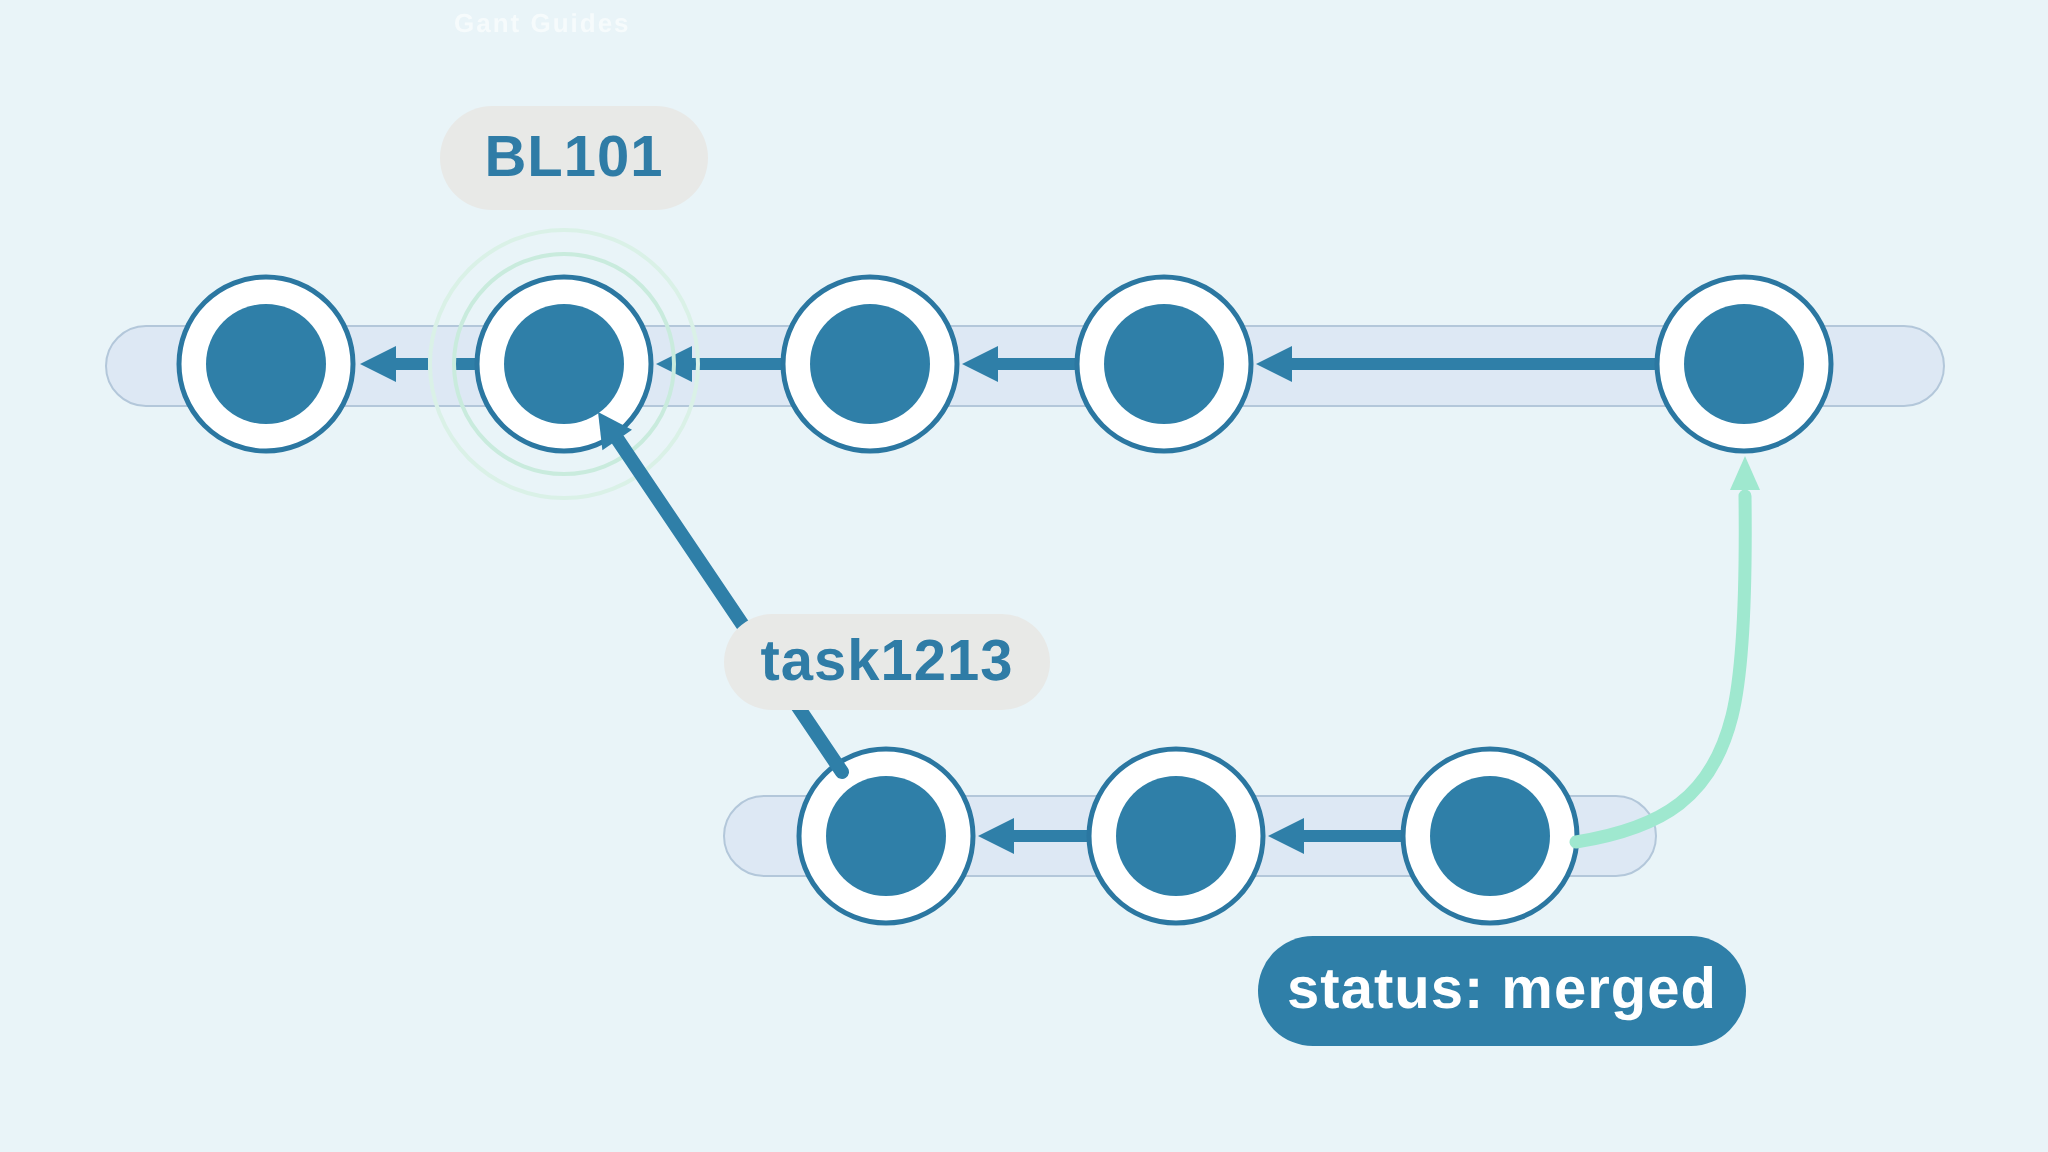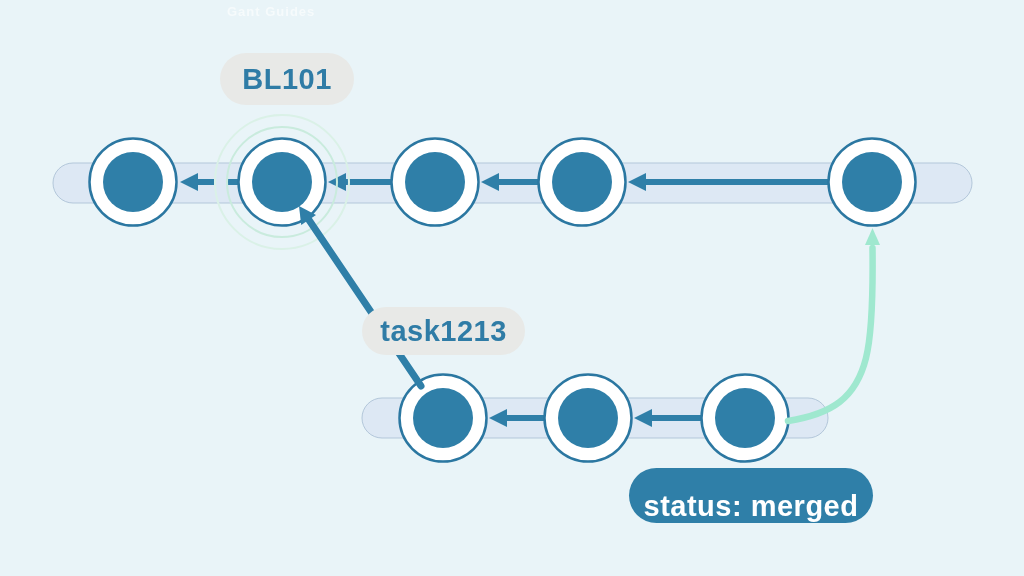--- a/index.html
+++ b/index.html
@@ -18,21 +18,21 @@
     position:absolute;display:flex;align-items:center;justify-content:center;
     background:#e8e9e7;border-radius:28px;
     color:#2f7ca6;font-weight:bold;font-size:29px;letter-spacing:0.5px;
     white-space:nowrap;
   }
   .pill-main{left:70px;top:78px;width:130px;height:54px;}
   .pill-bl101{left:220px;top:53px;width:134px;height:52px;text-align:center;}
   .pill-task{left:362px;top:307px;width:163px;height:48px;}
   .badge{
     position:absolute;left:629px;top:468px;width:244px;height:55px;
-    display:flex;align-items:flex-end;justify-content:center;
+    display:flex;align-items:center;justify-content:center;
     background:#2f7fa8;border-radius:28px;
     color:#ffffff;font-weight:bold;font-size:29px;letter-spacing:0.5px;
     white-space:nowrap;
   }
 </style>
 </head>
 <body>
 
 <div class="stage">
 

